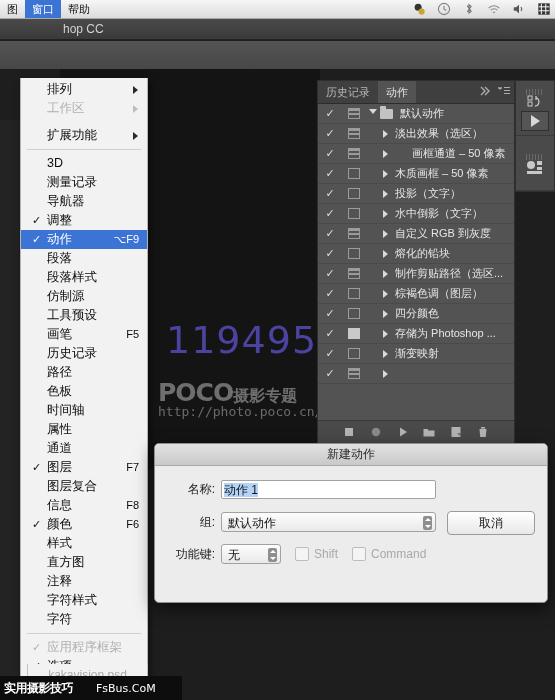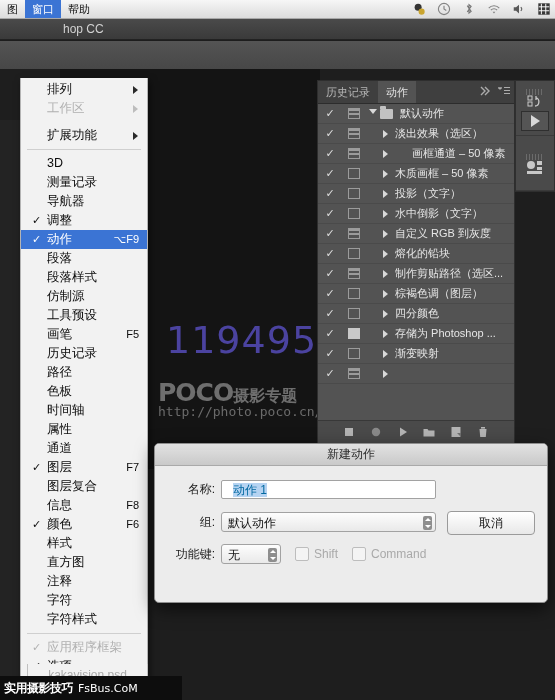--- a/index.html
+++ b/index.html
@@ -150,21 +150,21 @@
   }
   .dlg-title{
     height:21px;line-height:21px;text-align:center;font-size:12px;color:#2b2b2b;
     background:linear-gradient(#e2e2e2,#c9c9c9);border-bottom:1px solid #a9a9a9;
   }
   .dlg-body{position:relative;height:137px;}
   .frow{position:absolute;display:flex;align-items:center;}
   .flabel{font-size:12px;color:#1d1d1d;text-align:right;}
   .tinput{
     width:215px;height:19px;background:#fff;border:1px solid #a2a2a2;border-radius:2px;
-    font-size:12px;color:#0369a1;line-height:19px;padding:0 11px;box-sizing:border-box;
+    font-size:12px;color:#0f172a;line-height:19px;padding:0 2px;box-sizing:border-box;
   }
   .tinput .selr{background:#b5d3f2;}
   .sel-ctl{
     height:20px;background:linear-gradient(#fdfdfd,#e9e9e9);border:1px solid #a2a2a2;
     border-radius:3px;font-size:12px;color:#111;line-height:20px;padding:0 18px 0 6px;
     position:relative;box-sizing:border-box;
   }
   .sel-ctl .sarr{position:absolute;right:3px;top:3px;width:9px;height:14px;
     background:linear-gradient(#8e8e8e,#8e8e8e);border-radius:2px;display:flex;flex-direction:column;
     align-items:center;justify-content:space-around;}
@@ -187,21 +187,21 @@
   }
   
   .fname{
     position:absolute;left:27px;top:664px;width:121px;height:22px;background:#f2f2f2;
     border:1px solid #c0c0c0;border-top:none;color:#a9a9a9;font-size:12px;
     line-height:22px;text-align:center;z-index:51;box-sizing:border-box;
     border-radius:0 0 4px 4px;
   }
   .footer-wm{
     position:absolute;left:0;top:676px;width:182px;height:24px;background:#0d0d0d;z-index:80;
-    display:flex;align-items:center;padding-left:4px;box-sizing:border-box;gap:5px;
+    display:flex;align-items:center;padding-left:4px;box-sizing:border-box;gap:23px;
   }
   .fw-cn{font-size:12px;font-weight:700;color:#fff;letter-spacing:-.5px;}
   .fw-en{font-size:11px;font-weight:400;color:#fff;font-family:"DejaVu Sans",sans-serif;}
 </style>
 </head>
 <body>
 
 <div class="app">
 
   <div class="ps-titlebar">hop CC</div>
@@ -464,22 +464,22 @@
     <div class="mi"><span>时间轴</span></div>
     <div class="mi"><span>属性</span></div>
     <div class="mi"><span>通道</span></div>
     <div class="mi"><span class="chk">✓</span><span>图层</span><span class="short">F7</span></div>
     <div class="mi"><span>图层复合</span></div>
     <div class="mi"><span>信息</span><span class="short">F8</span></div>
     <div class="mi"><span class="chk">✓</span><span>颜色</span><span class="short">F6</span></div>
     <div class="mi"><span>样式</span></div>
     <div class="mi"><span>直方图</span></div>
     <div class="mi"><span>注释</span></div>
+    <div class="mi"><span>字符样式</span></div>
     <div class="mi"><span>字符</span></div>
-    <div class="mi"><span>字符样式</span></div>
     <div class="sep"></div>
     <div class="mi dis"><span class="chk">✓</span><span>应用程序框架</span></div>
     <div class="mi"><span class="chk">✓</span><span>选项</span></div>
     <div class="mi"><span class="chk">✓</span><span>工具</span></div>
     <div class="sep"></div>
   </div>
 
 <div class="fname">kakavision.psd</div>
 
 <div class="dlg">

